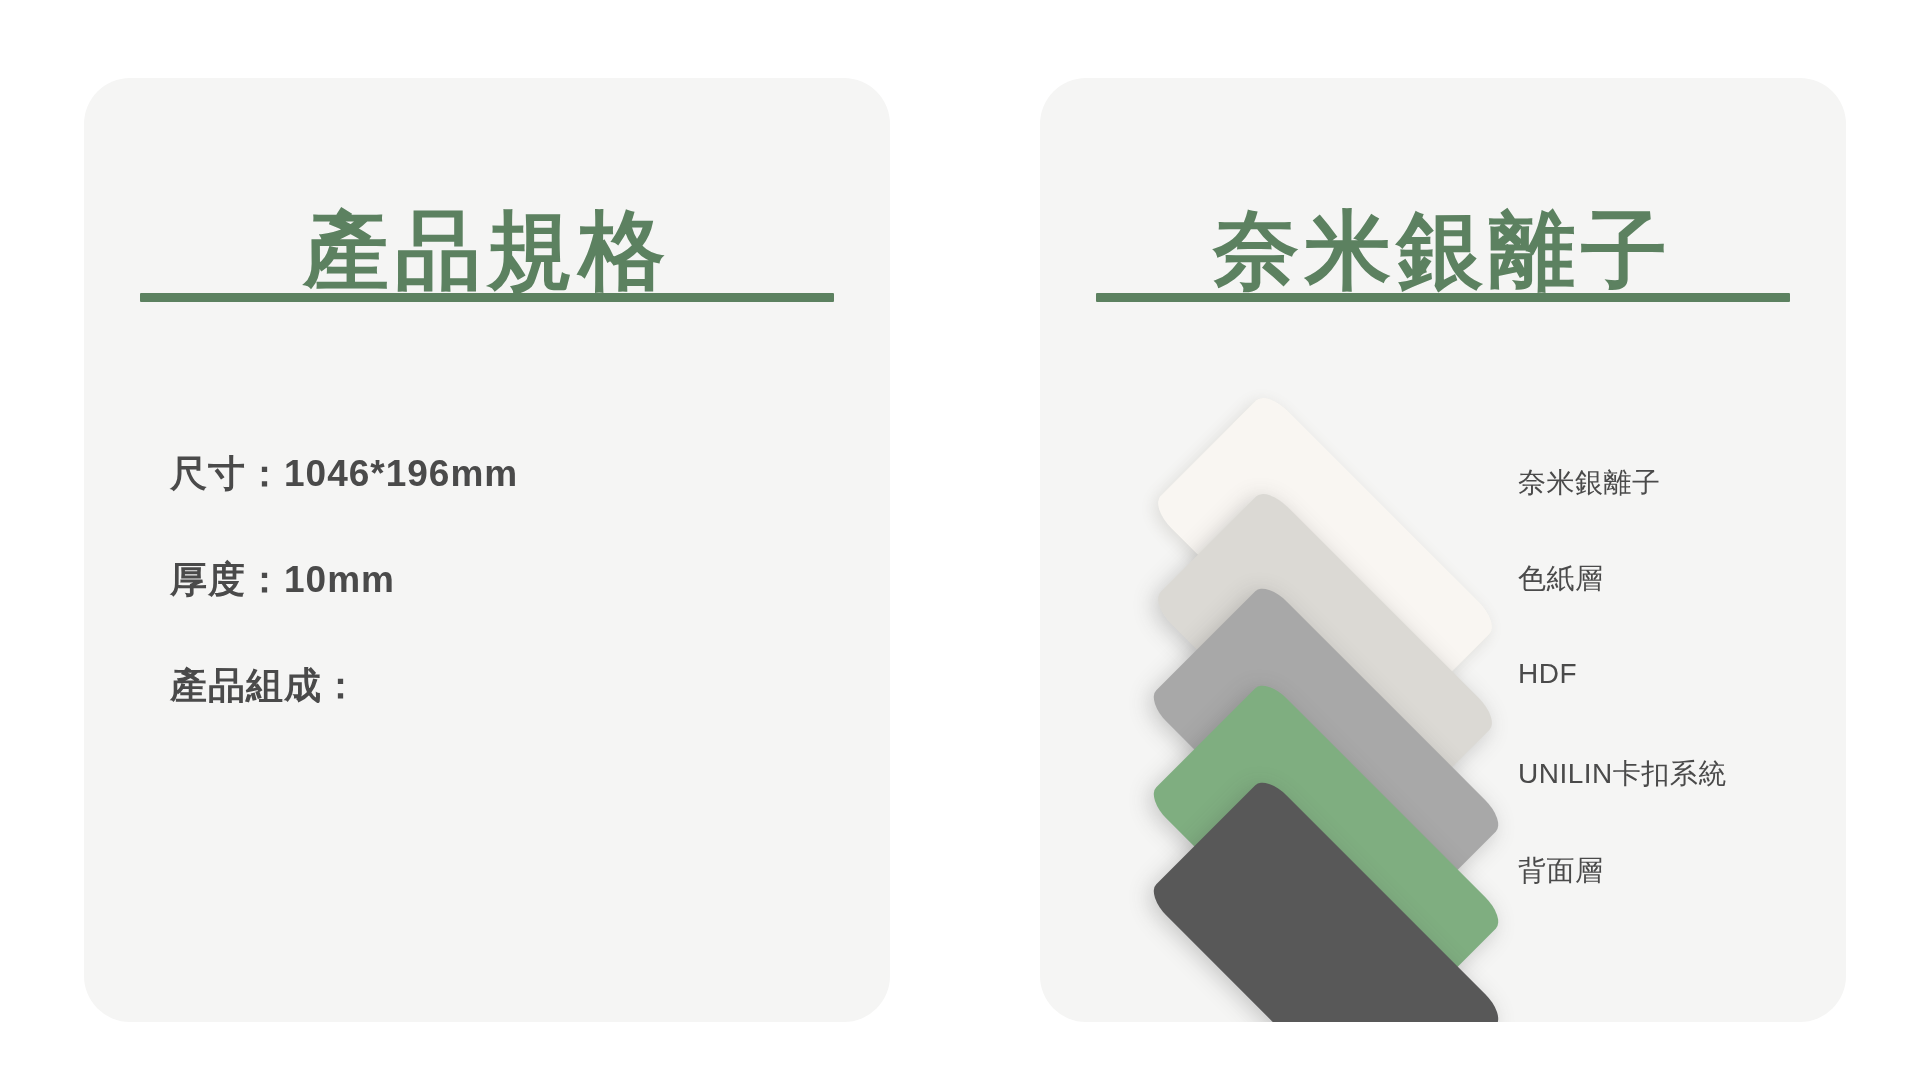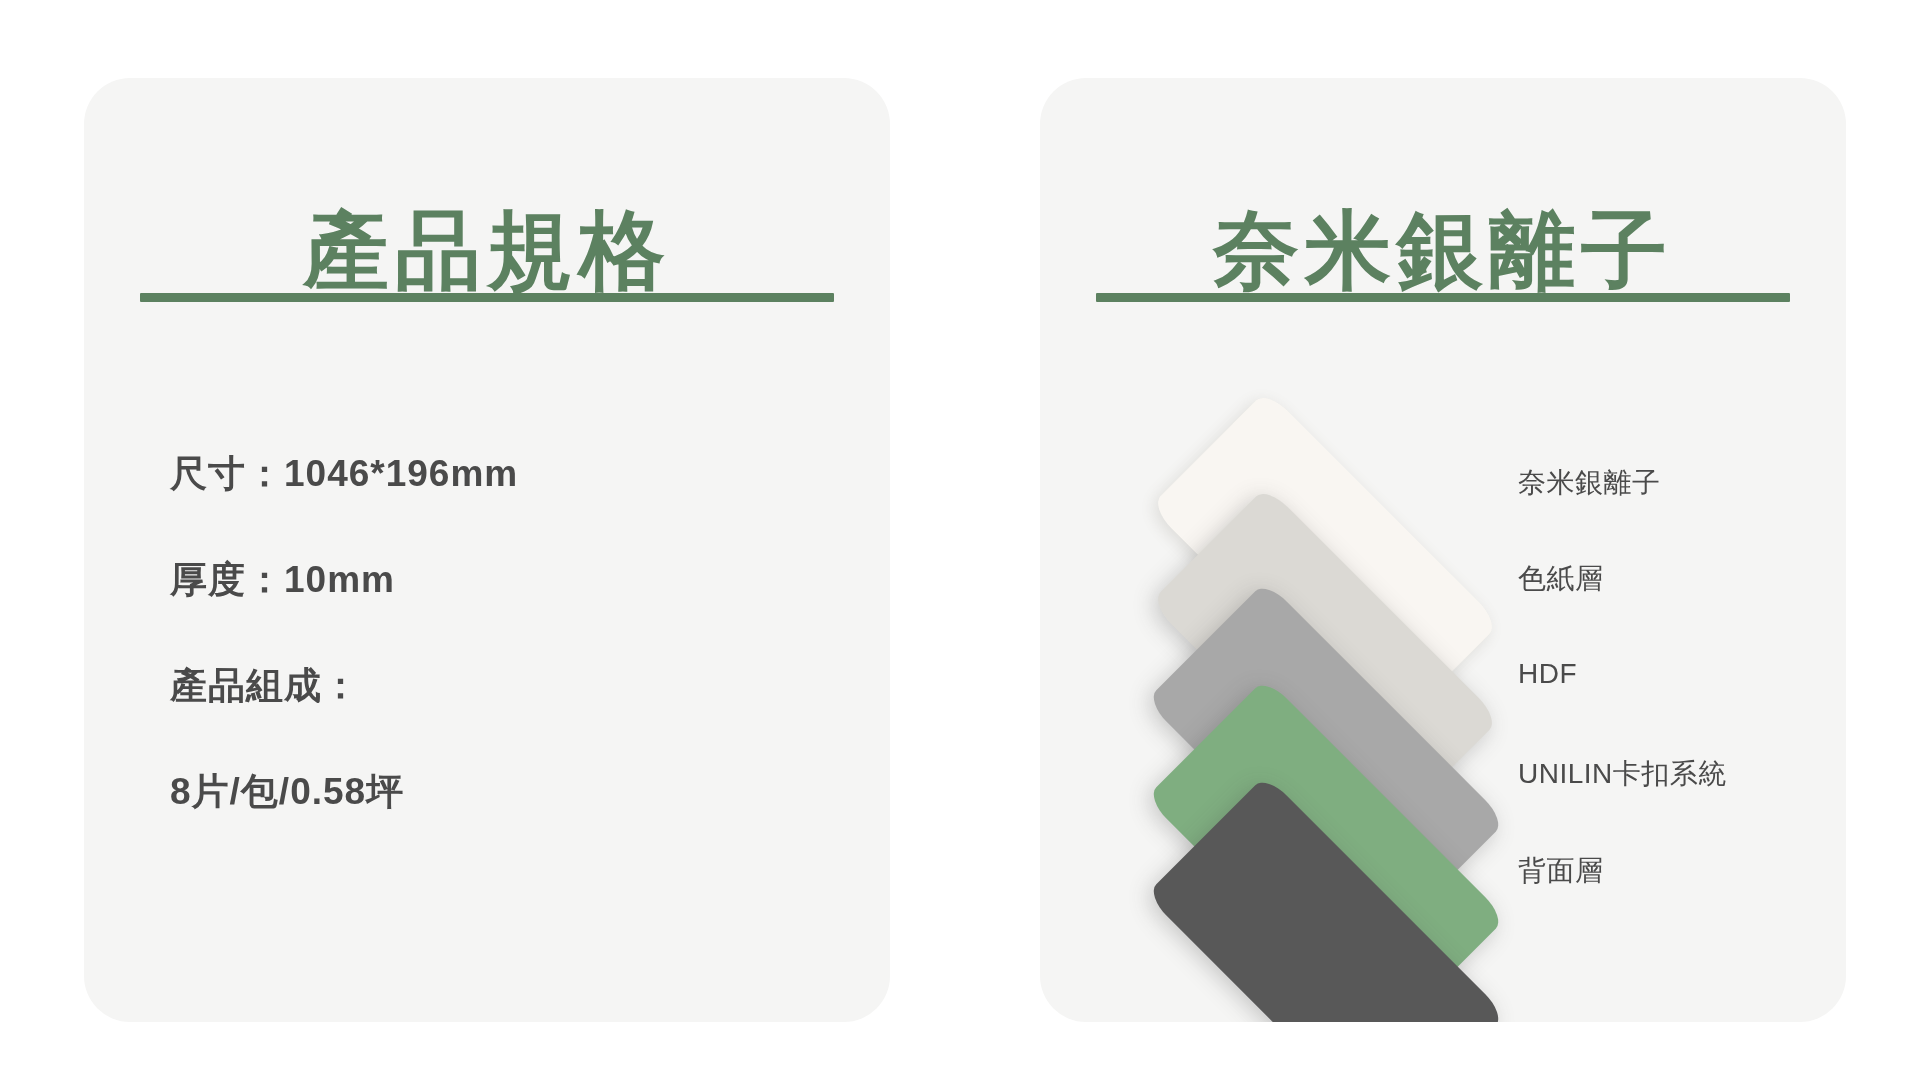--- a/index.html
+++ b/index.html
@@ -146,21 +146,20 @@
 <div class="stage">
 
   <section class="card card-left">
     <h2 class="card-title">產品規格</h2>
     <div class="title-rule"></div>
 
     <div class="spec-list">
       <div class="spec-line">尺寸：1046*196mm</div>
       <div class="spec-line">厚度：10mm</div>
       <div class="spec-line">產品組成：</div>
-      <div class="spec-line">8片/包/0.58坪</div>
     </div>
   </section>
 
   <section class="card card-right">
     <h2 class="card-title">奈米銀離子</h2>
     <div class="title-rule"></div>
 
     <div class="stack" id="layer-stack">
         <div class="layer-row" style="top: 404px;">
           <div class="sheet" style="background: rgb(250, 247, 242); box-shadow: rgba(90, 80, 70, 0.16) 0px 10px 26px; opacity: 0.97;"></div>

